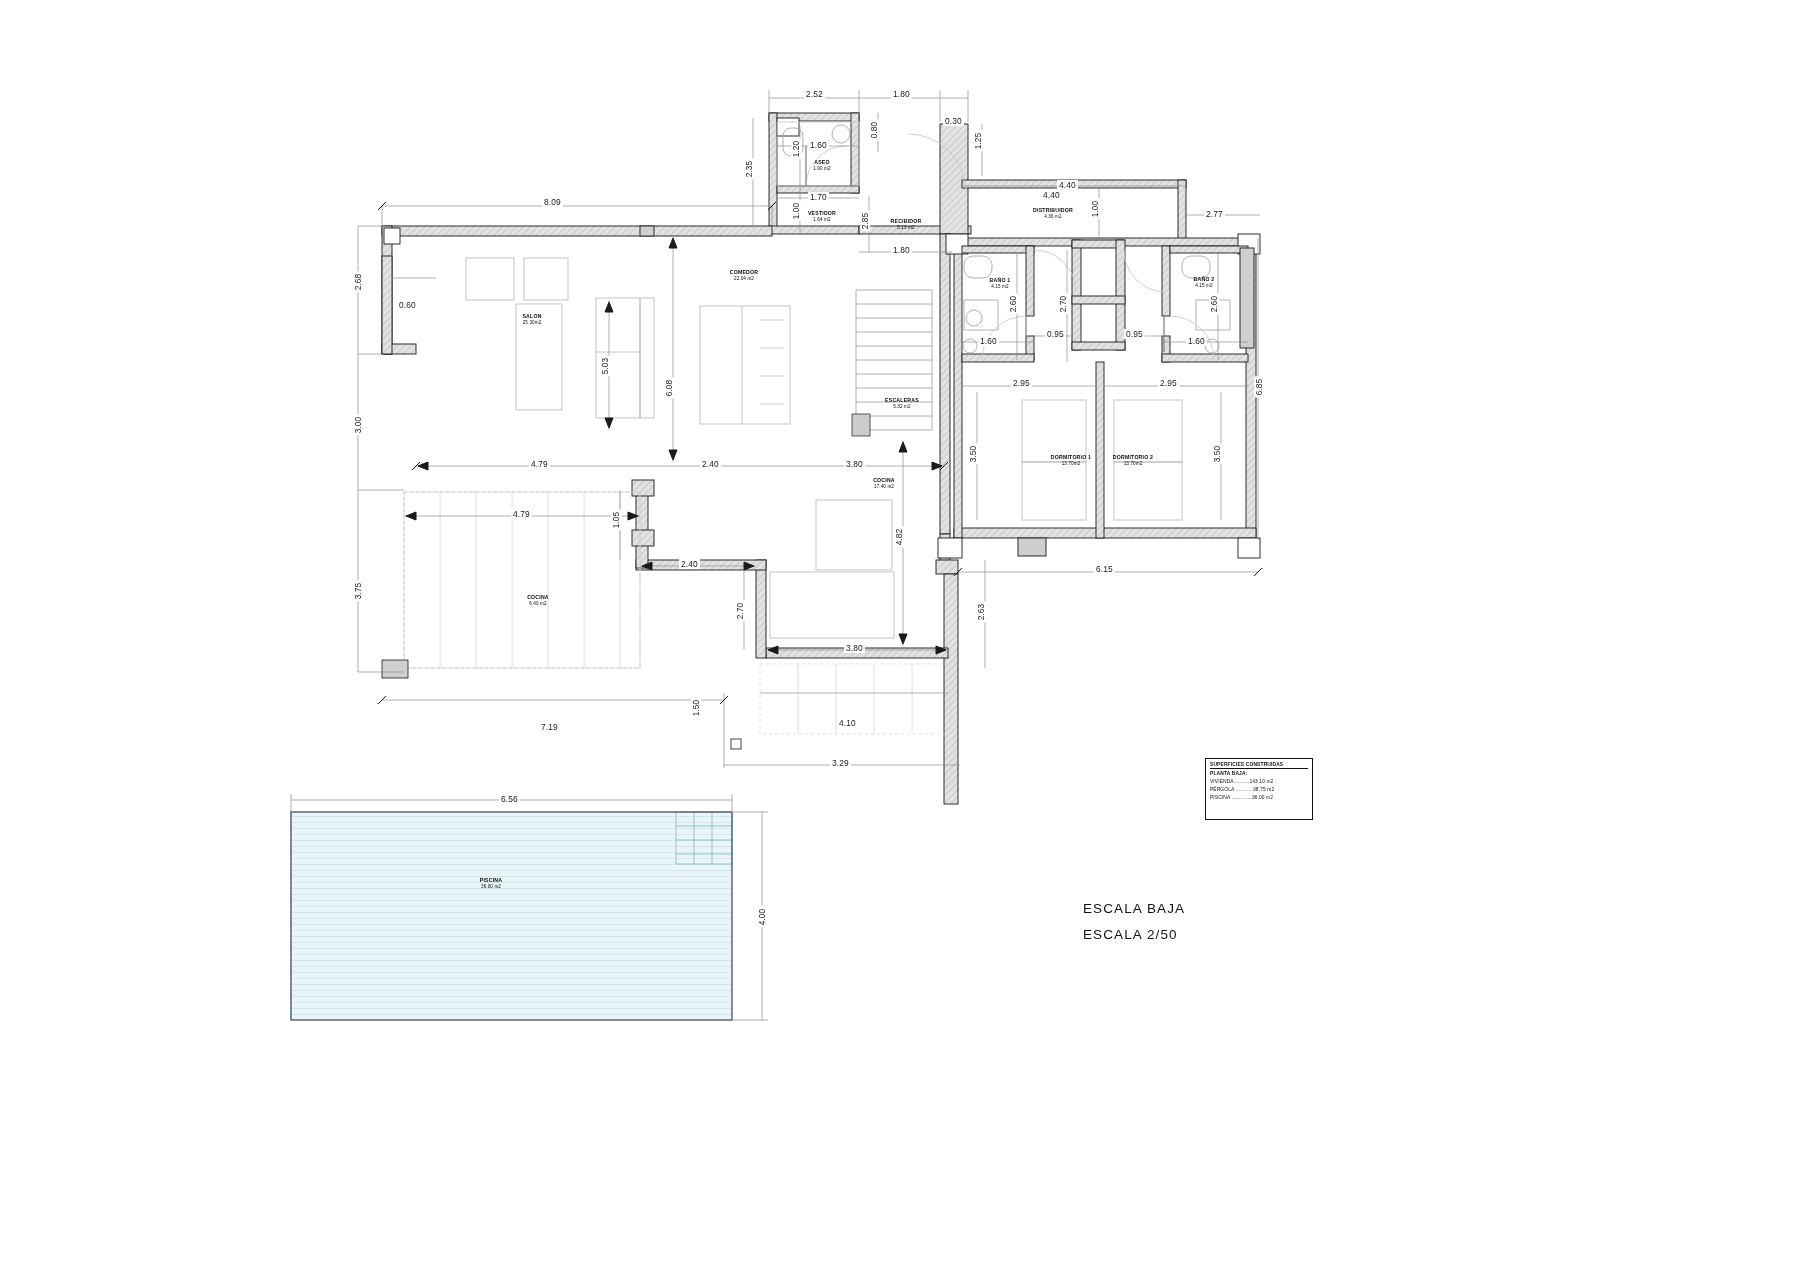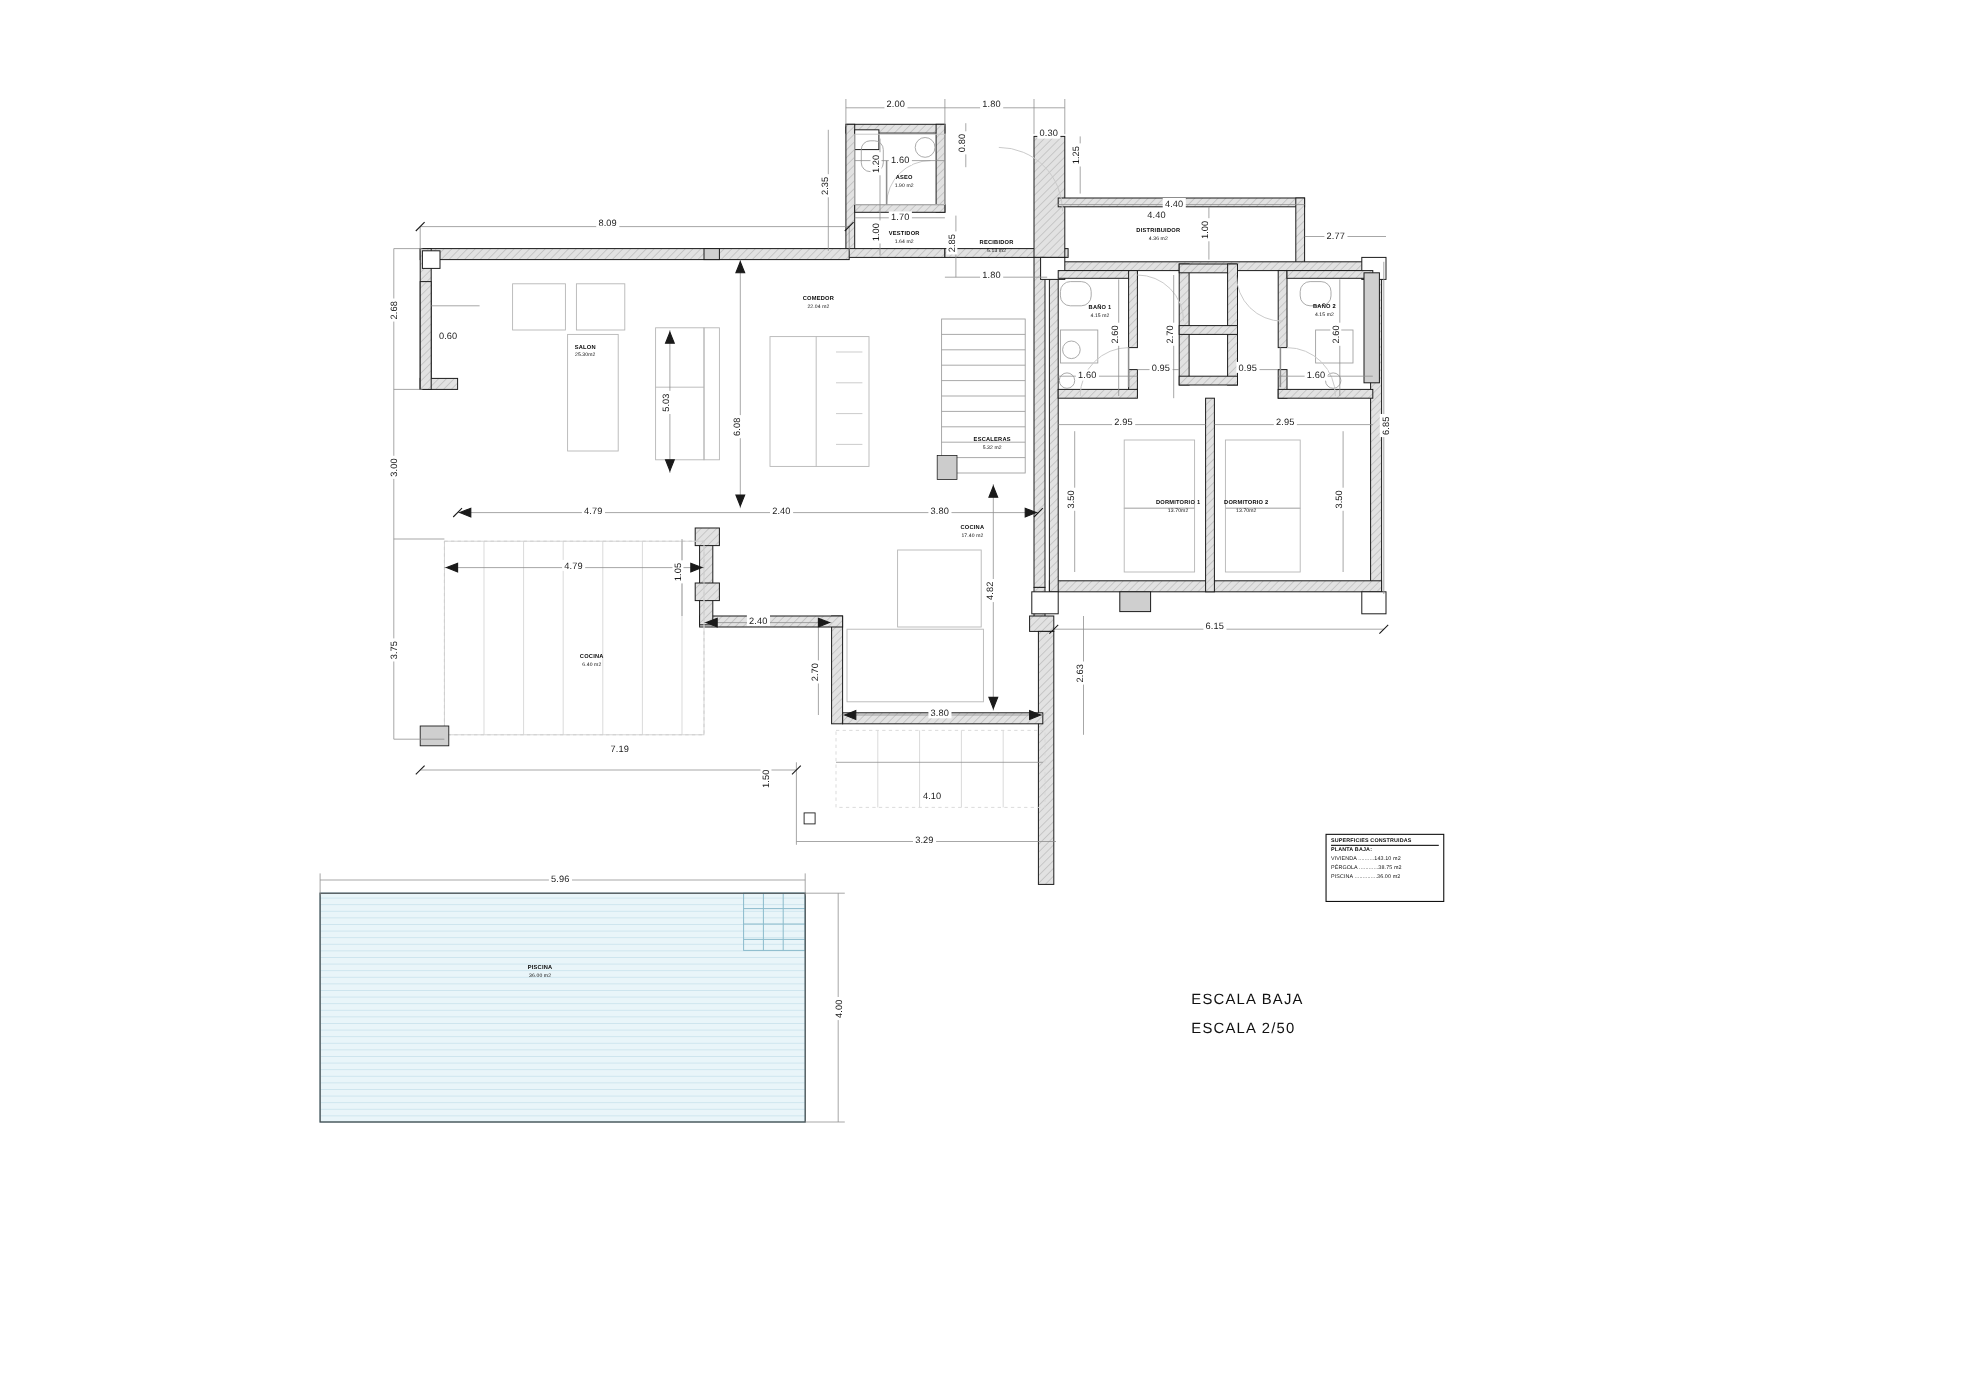--- a/index.html
+++ b/index.html
@@ -351,21 +351,21 @@
       <span class="n">COCINA</span>
       <span class="a">6.40 m2</span>
     </div>
     <div class="lbl rlbl" style="left: 451px; top: 878px; width: 80px;">
       <span class="n">PISCINA</span>
       <span class="a">36.00 m2</span>
     </div>
   </div>
 
 <div id="dim-h">
-    <div class="dim" style="left: 804px; top: 89px;">2.00</div>
+    <div class="dim" style="left: 804px; top: 89px;">2.52</div>
     <div class="dim" style="left: 891px; top: 89px;">1.80</div>
     <div class="dim" style="left: 943px; top: 91px; margin-top: 25px;">0.30</div>
     <div class="dim" style="left: 1057px; top: 180px;">4.40</div>
     <div class="dim" style="left: 1041px; top: 190px;">4.40</div>
     <div class="dim" style="left: 1204px; top: 209px;">2.77</div>
     <div class="dim" style="left: 542px; top: 197px;">8.09</div>
     <div class="dim" style="left: 808px; top: 140px;">1.60</div>
     <div class="dim" style="left: 808px; top: 192px;">1.70</div>
     <div class="dim" style="left: 891px; top: 245px;">1.80</div>
     <div class="dim" style="left: 397px; top: 270px; margin-top: 30px;">0.60</div>
@@ -375,24 +375,24 @@
     <div class="dim" style="left: 1186px; top: 336px;">1.60</div>
     <div class="dim" style="left: 1011px; top: 378px;">2.95</div>
     <div class="dim" style="left: 1158px; top: 378px;">2.95</div>
     <div class="dim" style="left: 529px; top: 459px;">4.79</div>
     <div class="dim" style="left: 700px; top: 459px;">2.40</div>
     <div class="dim" style="left: 844px; top: 459px;">3.80</div>
     <div class="dim" style="left: 511px; top: 509px;">4.79</div>
     <div class="dim" style="left: 679px; top: 559px;">2.40</div>
     <div class="dim" style="left: 1094px; top: 564px;">6.15</div>
     <div class="dim" style="left: 844px; top: 643px;">3.80</div>
-    <div class="dim" style="left: 539px; top: 676px; margin-left: 14px;">7.19</div>
+    <div class="dim" style="left: 539px; top: 722px;">7.19</div>
     <div class="dim" style="left: 837px; top: 686px; margin-top: 32px;">4.10</div>
     <div class="dim" style="left: 830px; top: 758px;">3.29</div>
-    <div class="dim" style="left: 499px; top: 794px;">5.96</div>
+    <div class="dim" style="left: 499px; top: 794px;">6.56</div>
   </div>
 <div id="dim-v">
     <div class="dim v" style="left: 864px; top: 125px; transform: rotate(-90deg);">0.80</div>
     <div class="dim v" style="left: 786px; top: 144px; transform: rotate(-90deg);">1.20</div>
     <div class="dim v" style="left: 739px; top: 164px; transform: rotate(-90deg);">2.35</div>
     <div class="dim v" style="left: 968px; top: 136px; transform: rotate(-90deg);">1.25</div>
     <div class="dim v" style="left: 786px; top: 206px; transform: rotate(-90deg);">1.00</div>
     <div class="dim v" style="left: 855px; top: 216px; transform: rotate(-90deg);">2.85</div>
     <div class="dim v" style="left: 1085px; top: 204px; transform: rotate(-90deg);">1.00</div>
     <div class="dim v" style="left: 348px; top: 277px; transform: rotate(-90deg);">2.68</div>

